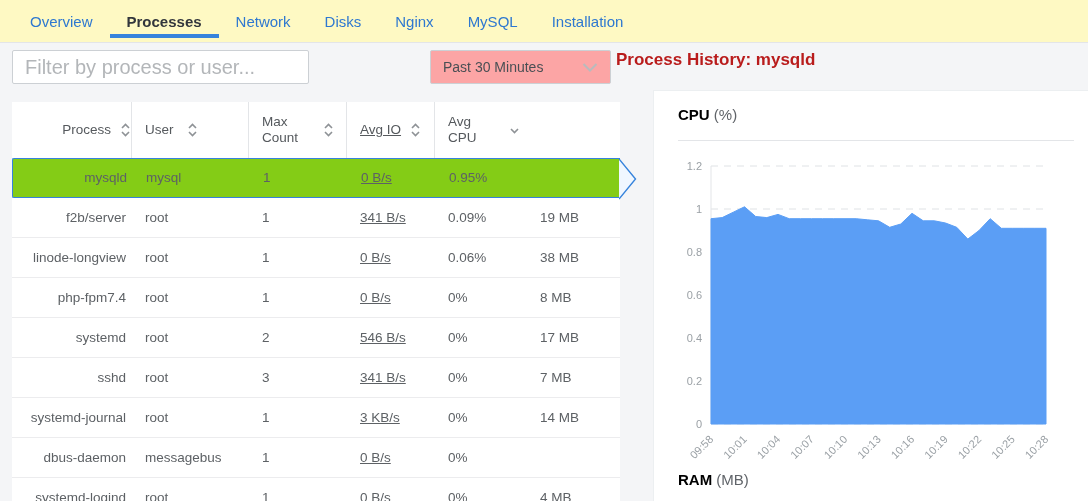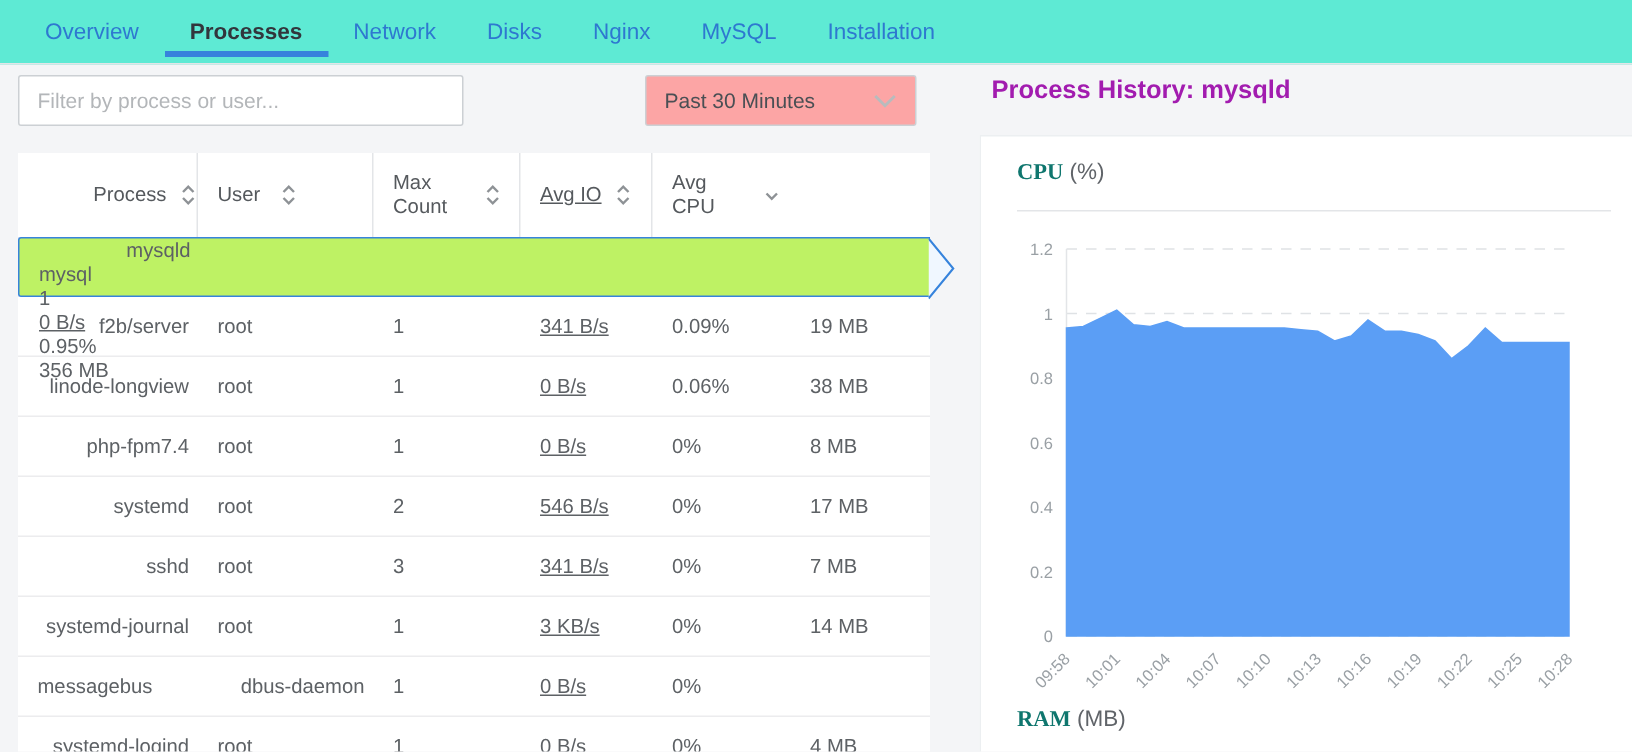--- a/index.html
+++ b/index.html
@@ -5,38 +5,38 @@
   * { margin:0; padding:0; box-sizing:border-box; }
   html,body { width:1088px; height:501px; overflow:hidden; }
   body {
     font-family:"Liberation Sans","DejaVu Sans",sans-serif;
     background:#f4f5f7; color:#32363c; position:relative;
   }
 
   
   .tabbar {
     position:absolute; left:0; top:0; width:1088px; height:43px;
-    background:#5eead4; border-bottom:1px solid #e3e5e8;
+    background:#fef9c3; border-bottom:1px solid #e3e5e8;
   }
   .tabs { display:flex; height:100%; padding-left:13px; }
   .tab {
     position:relative; display:flex; align-items:center;
     padding:0 17px; font-size:15px; color:#2e78d0; cursor:pointer;
   }
   .tab.active { color:#32363c; font-weight:bold; }
   .tab.active::after {
     content:""; position:absolute; left:0; right:0; bottom:4px; height:4px;
     background:#3683dc;
   }
 
   
   .filter-input {
     position:absolute; left:12px; top:50px; width:297px; height:34px;
     border:1px solid #ccd0d4; border-radius:2px; background:#fff;
-    padding:0 12px; font-size:14px; color:#000000;
+    padding:0 12px; font-size:20px; color:#000000;
     font-family:"Liberation Sans","DejaVu Sans",sans-serif; outline:none;
   }
   .filter-input::placeholder { color:#b3b6b9; }
   .range-select {
     position:absolute; left:430px; top:50px; width:181px; height:34px;
     border:1px solid #ccd0d4; border-radius:2px; background:#fca5a5;
     display:flex; align-items:center; justify-content:space-between;
     padding:0 12px; font-size:14px; color:#4a4f54; cursor:pointer;
   }
 
@@ -54,36 +54,36 @@
   .row {
     display:flex; height:40px; background:#fff;
     border-bottom:1px solid #ececee; cursor:pointer; position:relative;
   }
   .td {
     display:flex; align-items:center; padding-left:13px; padding-right:6px;
     font-size:13.5px; color:#5d6165; line-height:16px;
   }
   .td.col0 { word-break:break-all; }
   .row.selected {
-    background:#bef264; border:1px solid #3683dc; border-right:none;
-    border-radius:2px 0 0 2px; z-index:2;flex-direction:column;
+    background:#84cc16; border:1px solid #3683dc; border-right:none;
+    border-radius:2px 0 0 2px; z-index:2;
   }
   .row-arrow { position:absolute; right:-17px; top:-1px; }
 
   
   .panel-title {
-    position:absolute; left:661px; top:50px;
-    font-size:17px; font-weight:bold; color:#a21caf;
+    position:absolute; left:616px; top:50px;
+    font-size:17px; font-weight:bold; color:#b91c1c;
   }
   .card {
     position:absolute; left:653px; top:90px; width:440px; height:440px;
     background:#fff; border:1px solid #eceff1;
   }
   .section-title { position:absolute; left:24px; font-size:15px; color:#606469; }
-  .section-title b { color:#0f766e; font-weight:bold;font-family:Liberation Serif, serif; }
+  .section-title b { color:#000000; font-weight:bold; }
   .cpu-title { top:15px; }
   .ram-title { top:380px; }
   .card-divider {
     position:absolute; left:24px; right:18px; top:49px; height:1px;
     background:#e3e5e8; border:none;
   }
   .cpu-chart { position:absolute; left:7px; top:63px; }
   .ytick,.xtick { font-size:11px; fill:#9aa0a5;
     font-family:"Liberation Sans","DejaVu Sans",sans-serif; }
 </style>
@@ -162,21 +162,20 @@
         </svg>
       </div>
     </div>
   <div id="tbody">
       <div class="row selected">
         <div class="td col0">mysqld</div>
         <div class="td col1">mysql</div>
         <div class="td col2">1</div>
         <div class="td col3">0 B/s</div>
         <div class="td col4">0.95%</div>
-        <div class="td col5">356 MB</div>
         <svg class="row-arrow" width="18" height="42" viewBox="0 0 18 42">
           <polygon points="0,1 16.5,21 0,41" fill="#f0f7ff"></polygon>
           <path d="M0,1 L16.5,21 L0,41" fill="none" stroke="#3683dc" stroke-width="1.4"></path>
         </svg>
       </div>
       <div class="row">
         <div class="td col0">f2b/server</div>
         <div class="td col1">root</div>
         <div class="td col2">1</div>
         <div class="td col3">341 B/s</div>
@@ -217,22 +216,22 @@
       </div>
       <div class="row">
         <div class="td col0">systemd-journal</div>
         <div class="td col1">root</div>
         <div class="td col2">1</div>
         <div class="td col3">3 KB/s</div>
         <div class="td col4">0%</div>
         <div class="td col5">14 MB</div>
       </div>
       <div class="row">
+        <div class="td col0">dbus-daemon</div>
         <div class="td col1">messagebus</div>
-        <div class="td col0">dbus-daemon</div>
         <div class="td col2">1</div>
         <div class="td col3">0 B/s</div>
         <div class="td col4">0%</div>
       </div>
       <div class="row">
         <div class="td col0">systemd-logind</div>
         <div class="td col1">root</div>
         <div class="td col2">1</div>
         <div class="td col3">0 B/s</div>
         <div class="td col4">0%</div>

